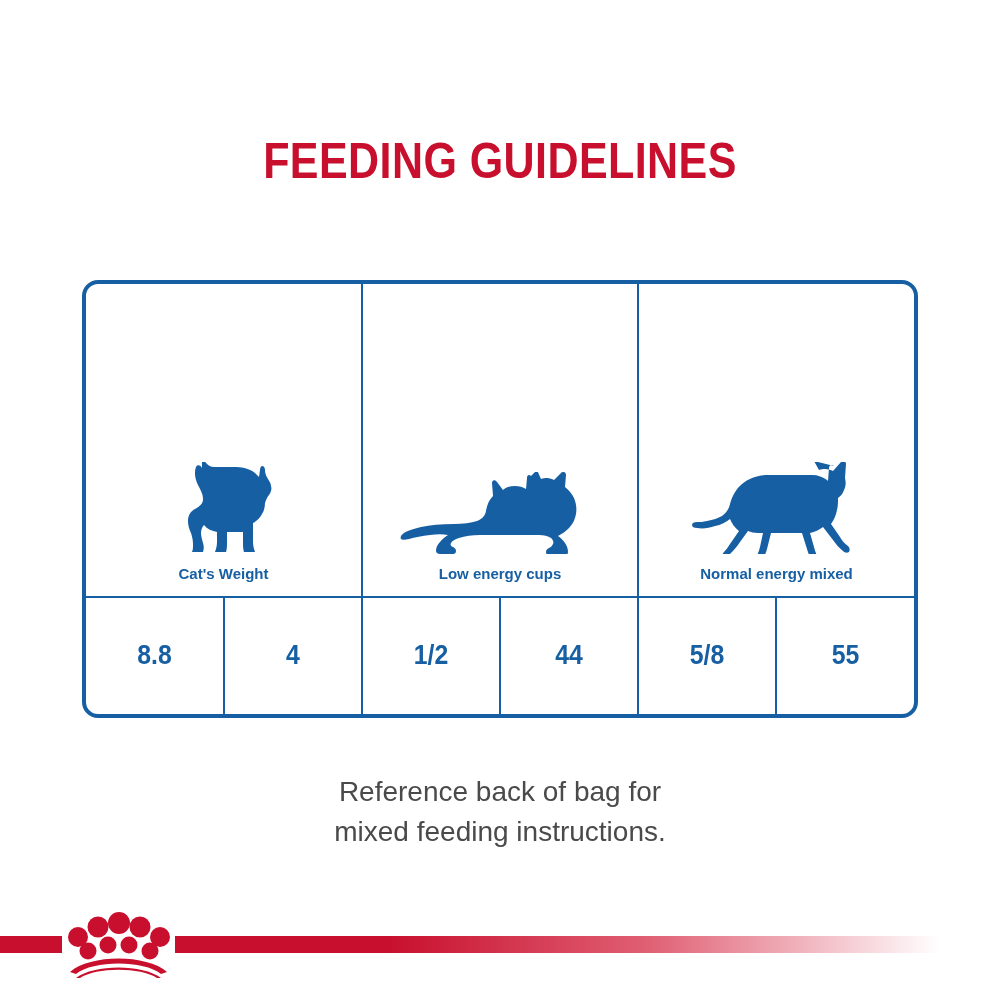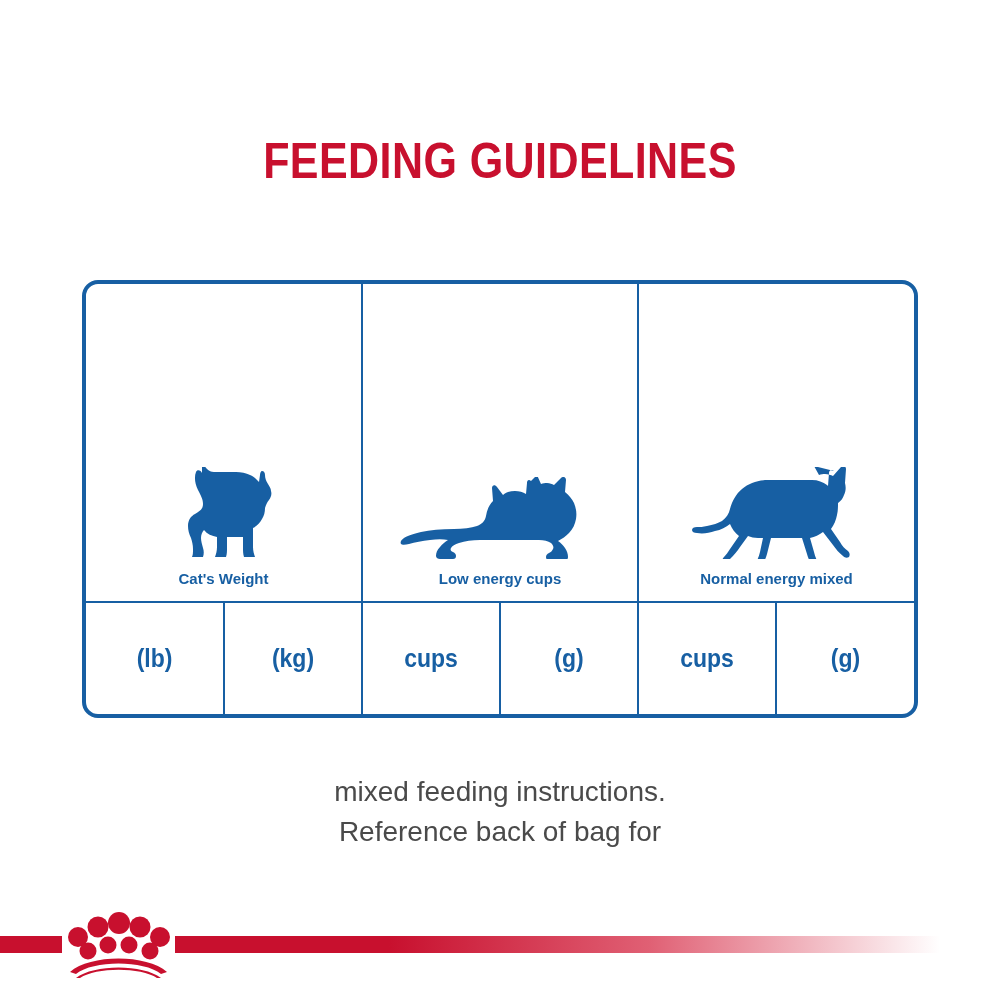--- a/index.html
+++ b/index.html
@@ -175,36 +175,36 @@
       <td class="icon-cell" colspan="2">
         <div class="icon-box">
           <svg width="190" height="92" viewBox="0 0 190 92" aria-hidden="true">
             <path fill="#175FA3" d="M152 4c-2-2-5-1-5 2l-1 13-1-1c-4-3-9-5-15-5h-44c-10 0-19 3-26 9-6 5-10 12-12 20-1 5-4 9-8 12-4 2-9 4-15 5-4 1-7 1-10 1-3 0-5 1-5 3 0 2 2 3 5 3 6 1 12 0 18-2 6-1 11-4 15-7 2 5 5 9 9 12l-9 13c-2 3-4 6-6 8-2 2-2 4-1 5 2 1 4 0 6-2 4-4 8-8 11-13l8-11c3 1 6 2 10 2h5l-3 14c-1 4-2 7-4 10-1 2-1 4 1 5 2 1 4 0 5-2 2-3 4-7 5-11l4-16h31l5 16c1 4 3 8 5 11 1 2 3 3 5 2 2-1 2-3 1-5-2-3-3-6-4-10l-4-14c5-1 9-3 13-6l10 13c3 4 6 8 10 11 2 2 4 2 6 1 1-2 1-4-1-6-3-2-6-5-8-9l-9-13c3-4 5-9 6-14 1-4 1-8 1-12 3-2 5-5 6-8 2-4 2-8 1-12l1-14c0-3-3-4-5-2l-8 9c-2-1-5-2-8-2-2 0-4 0-6 1l-5-9z"></path>
           </svg>
           <div class="icon-label">Normal energy mixed</div>
         </div>
       </td>
     </tr>
 
-    <tr class="unit-row">
-      <td>(lb)</td>
-      <td>(kg)</td>
-      <td>cups</td>
-      <td>(g)</td>
-      <td>cups</td>
-      <td>(g)</td>
+
+    <tr class="data-row">
+      <td>8.8</td>
+      <td>4</td>
+      <td>1/2</td>
+      <td>44</td>
+      <td>5/8</td>
+      <td>55</td>
     </tr>
-
   </tbody>
     </table>
 </div>
 
 <div class="note">
+  <div>Reference back of bag for</div>
   <div>mixed feeding instructions.</div>
-  <div>Reference back of bag for</div>
 </div>
 
 <div class="brand-bar">
   <div class="bar-left"></div>
   <div class="bar-right"></div>
   <svg class="crown" viewBox="0 0 113 72">
     <circle cx="16" cy="31" r="10" fill="#C8102E"></circle>
     <circle cx="36" cy="21" r="10.5" fill="#C8102E"></circle>
     <circle cx="57" cy="17" r="11" fill="#C8102E"></circle>
     <circle cx="78" cy="21" r="10.5" fill="#C8102E"></circle>

